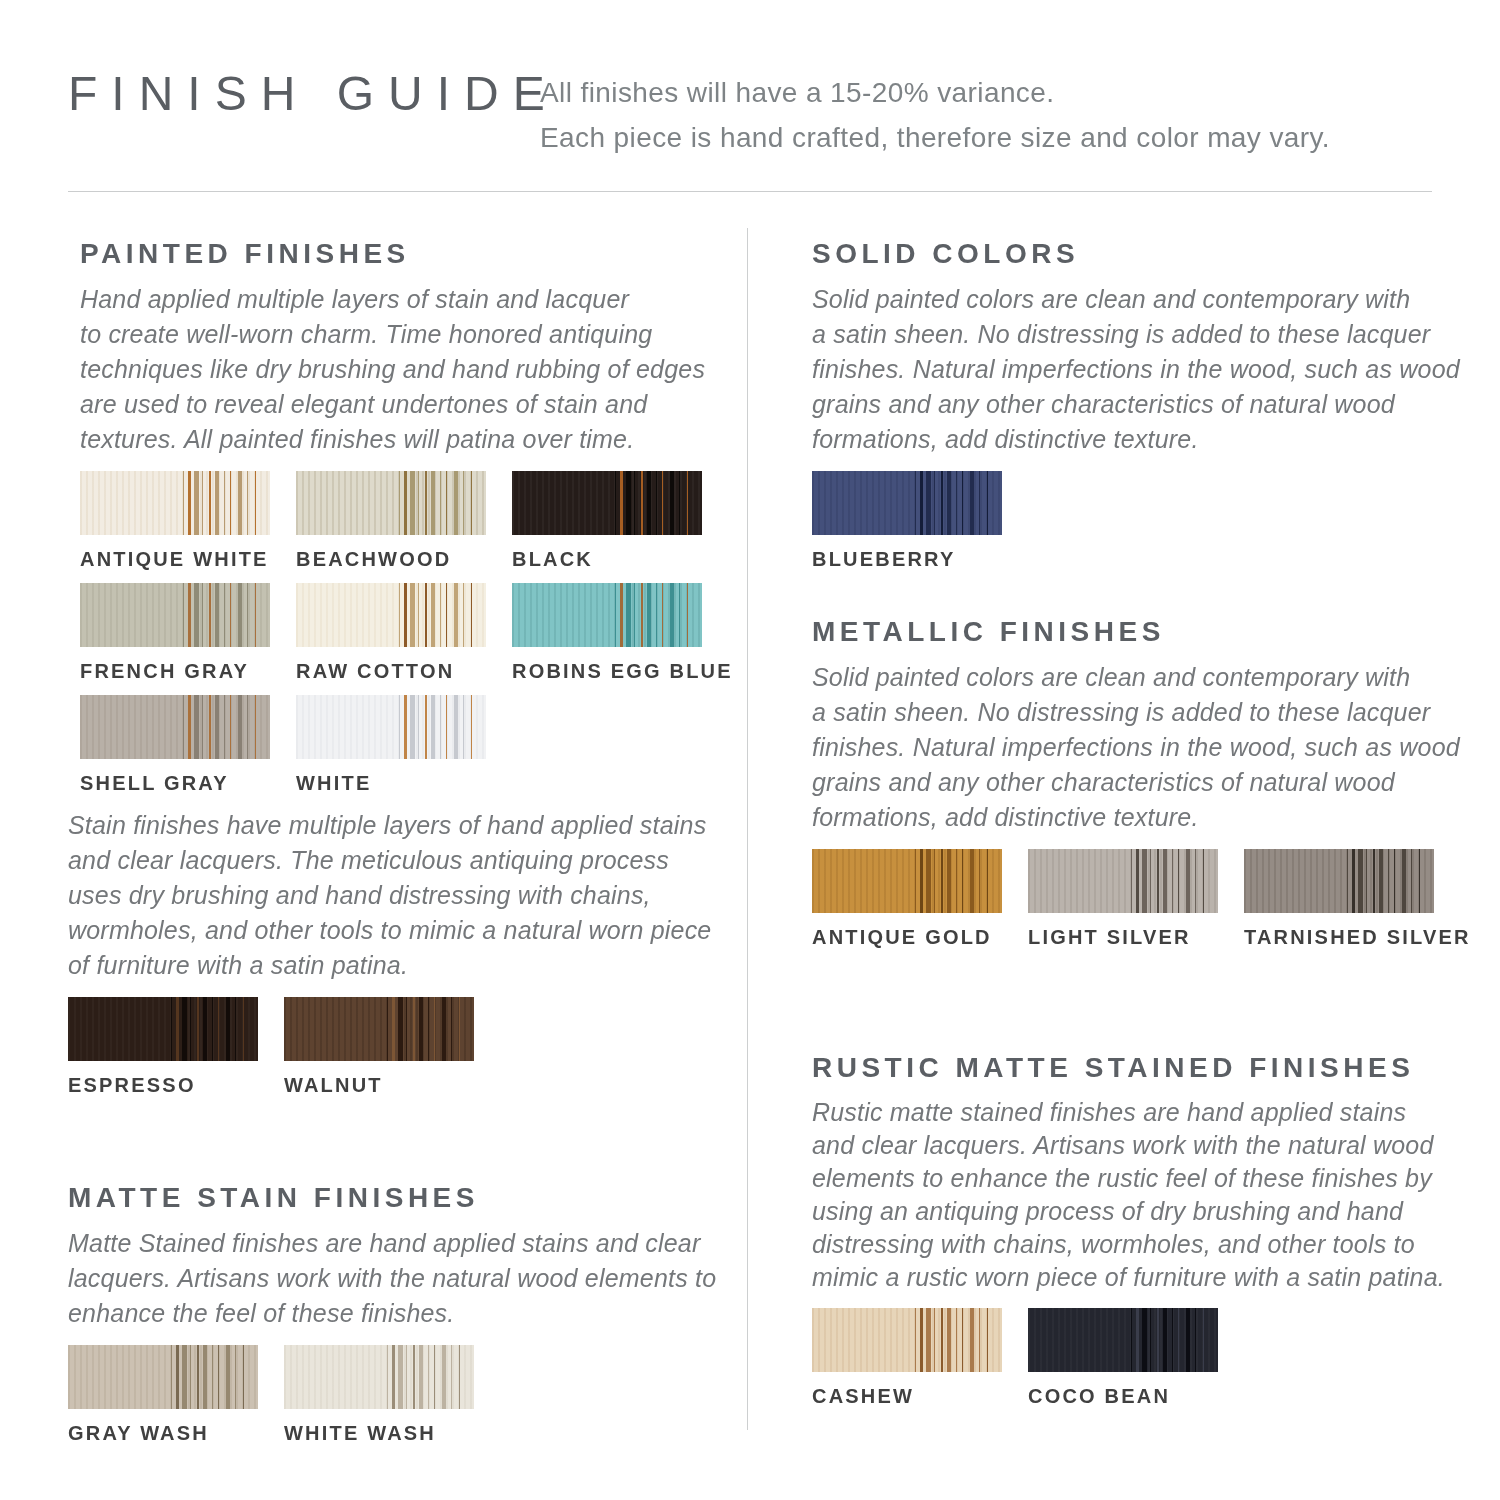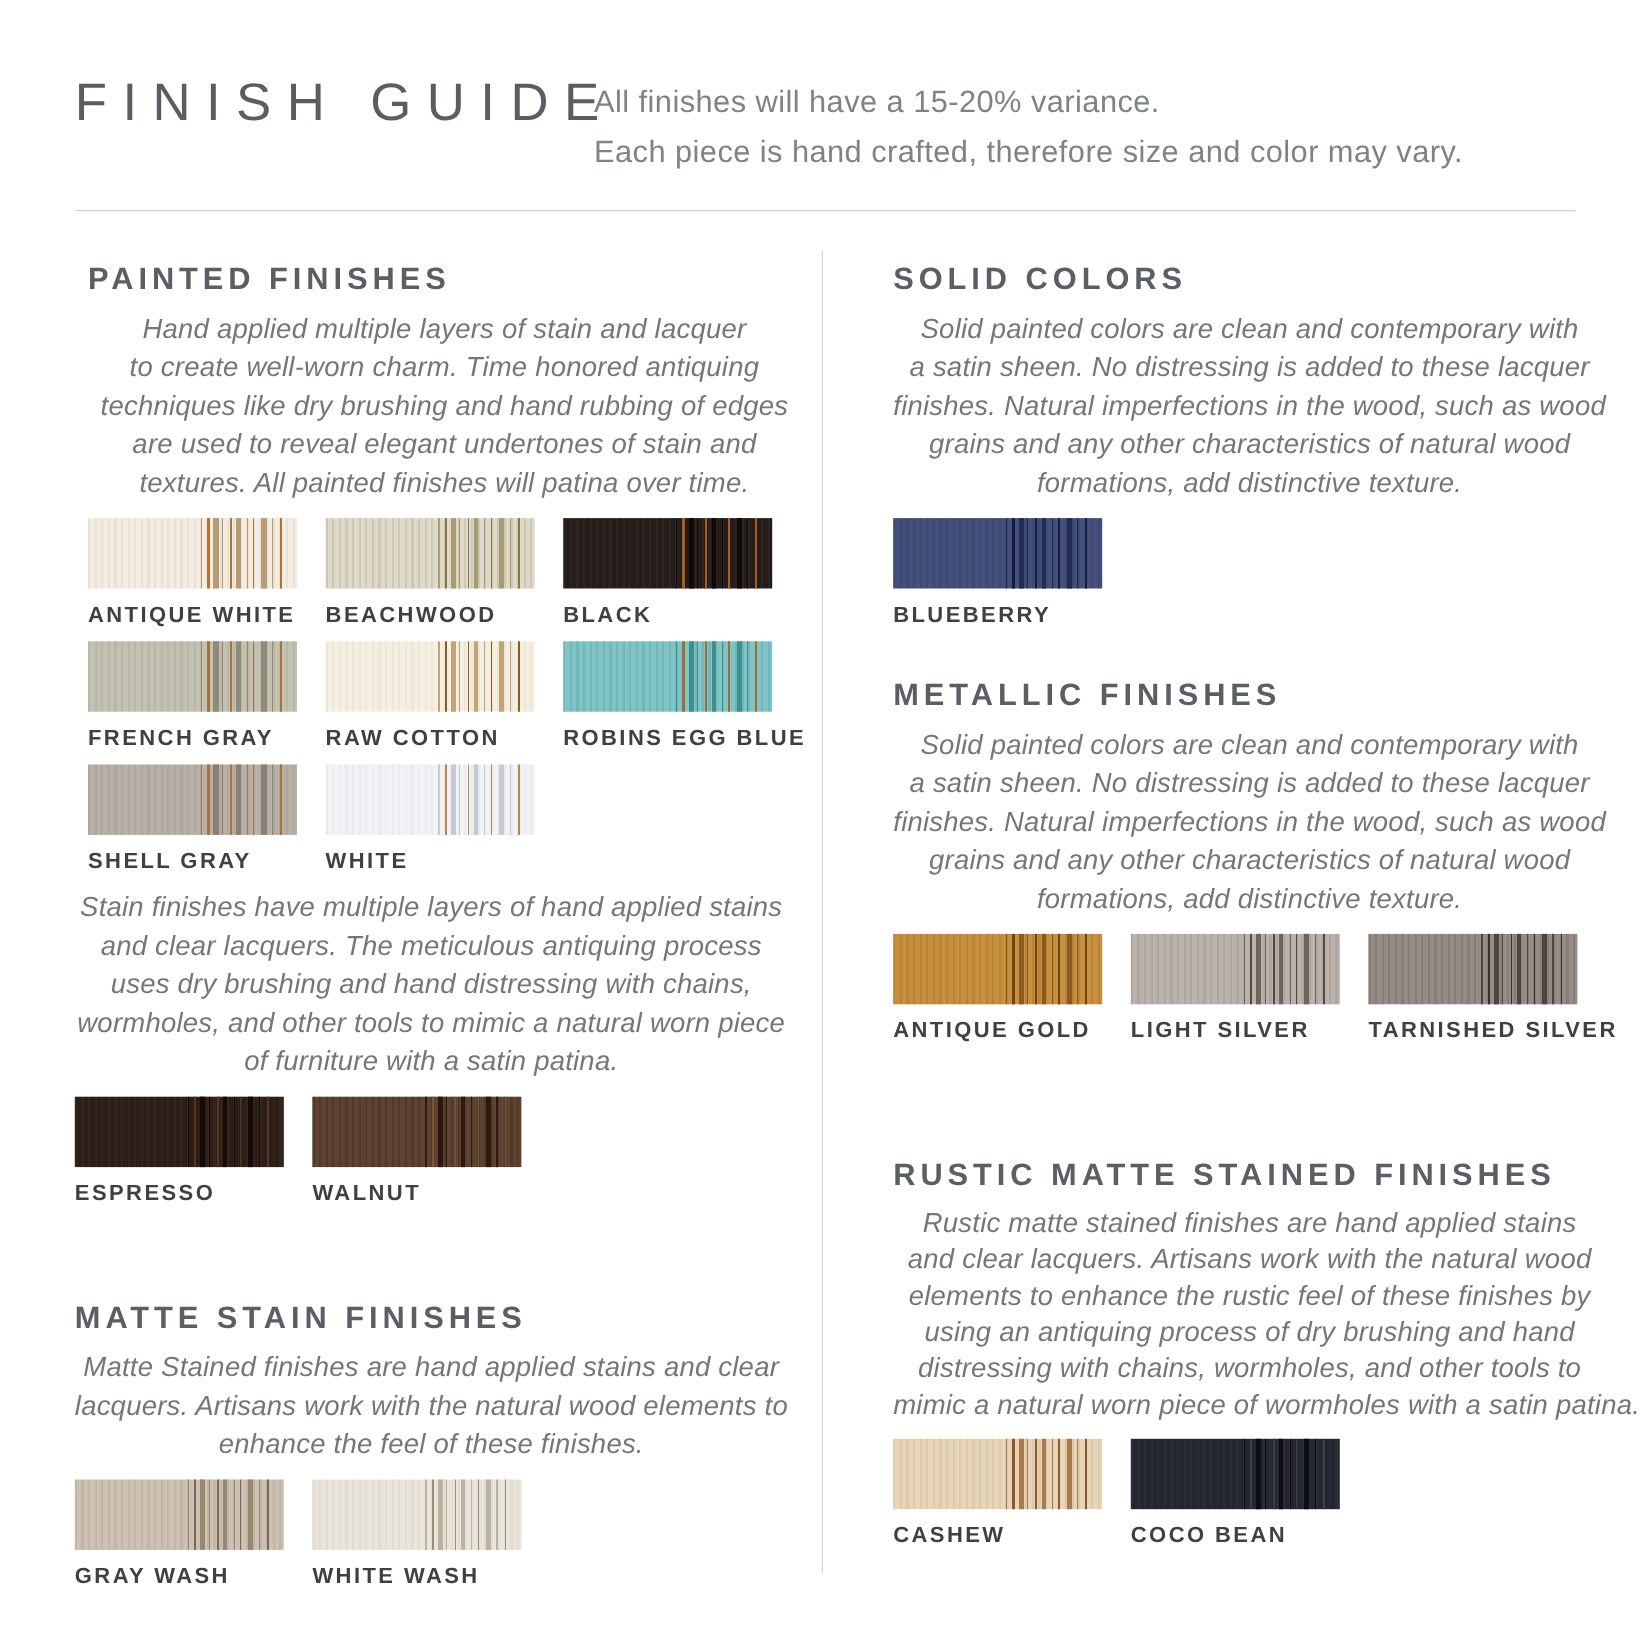--- a/index.html
+++ b/index.html
@@ -26,21 +26,21 @@
     border-left:1px solid #cdcfd0;
   }
 
   
   .sec{position:absolute;width:648px;}
   .sec h2{
     margin:0 0 12px 0;
     font-size:28px;font-weight:700;letter-spacing:4.5px;
     color:#5b5f64;white-space:nowrap;
   }
-  .desc{margin:0;text-align:center;}
+  .desc{margin:0;}
   .desc .line{
     display:block;
     font-size:25px;font-style:italic;font-weight:400;
     color:#74777a;line-height:35px;letter-spacing:0.2px;
     white-space:nowrap;
   }
   .sec-rustic .desc .line{line-height:33px;}
 
   
   .grid{
@@ -234,21 +234,21 @@
   </section>
 
   <section class="sec sec-rustic">
     <h2>RUSTIC MATTE STAINED FINISHES</h2>
     <p class="desc">
       <span class="line">Rustic matte stained finishes are hand applied stains</span>
       <span class="line">and clear lacquers. Artisans work with the natural wood</span>
       <span class="line">elements to enhance the rustic feel of these finishes by</span>
       <span class="line">using an antiquing process of dry brushing and hand</span>
       <span class="line">distressing with chains, wormholes, and other tools to</span>
-      <span class="line">mimic a natural worn piece of wormholes with a satin patina.</span>
+      <span class="line">mimic a rustic worn piece of furniture with a satin patina.</span>
     </p>
     <div class="grid">
       <figure class="cell">
         <div class="chip" style="--base: #e7d5b9; --dark: #a97a4c; --streak: #8a5a2c; --grain: rgba(170,125,80,0.14);"></div>
         <figcaption>CASHEW</figcaption>
       </figure>
       <figure class="cell">
         <div class="chip" style="--base: #24262f; --dark: #0c0d13; --streak: #3a3d4b; --grain: rgba(255,255,255,0.03);"></div>
         <figcaption>COCO BEAN</figcaption>
       </figure>

